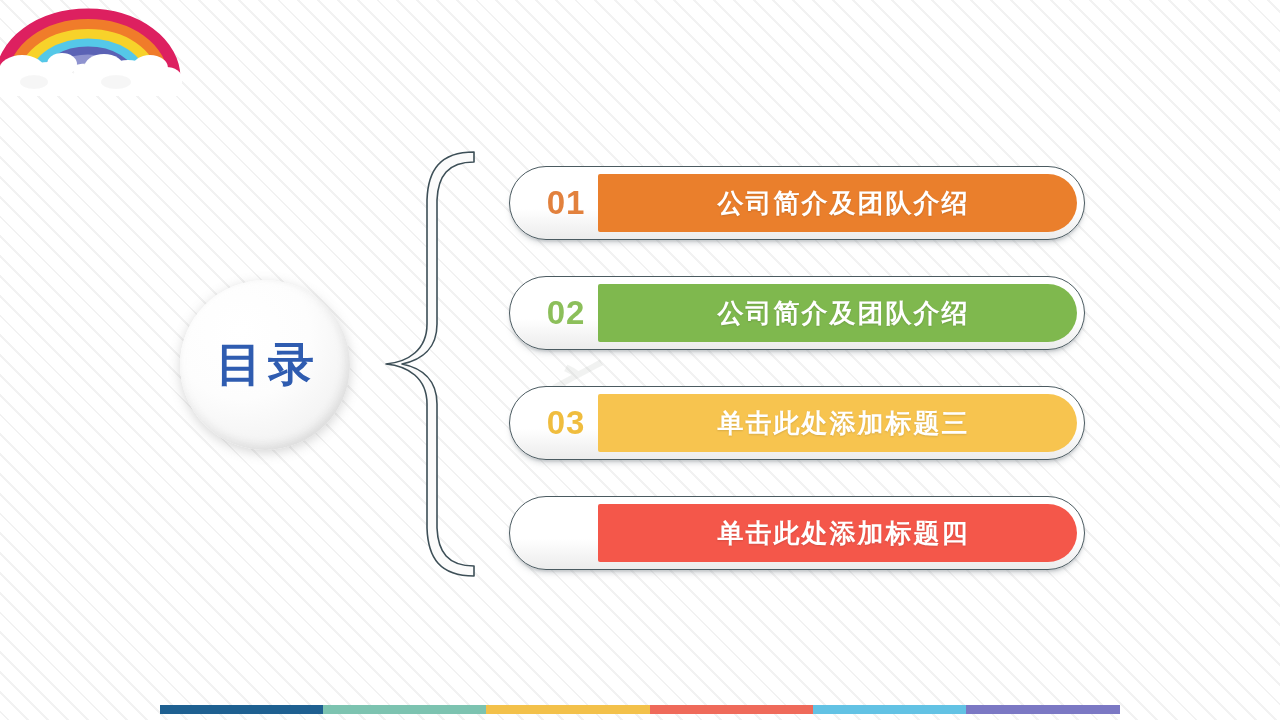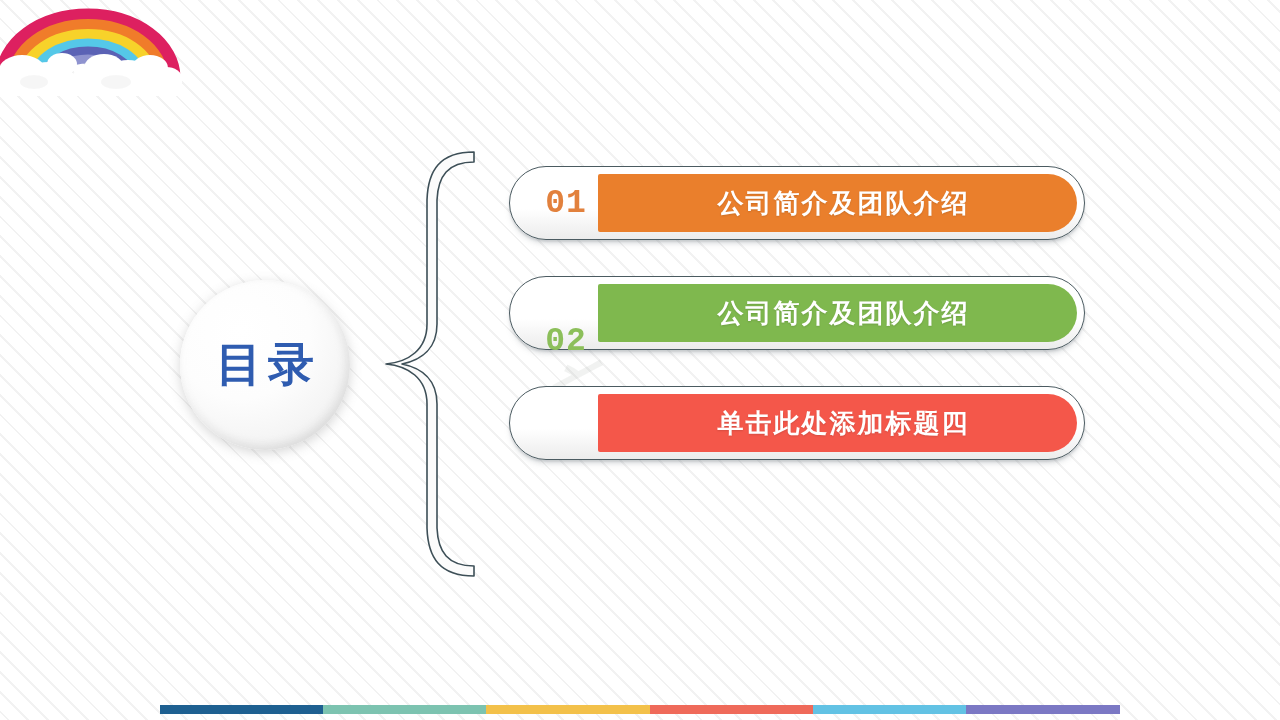--- a/index.html
+++ b/index.html
@@ -64,21 +64,21 @@
     border-radius:37px;
     background:linear-gradient(180deg,#ffffff 0%,#ffffff 58%,#f4f4f4 82%,#ececec 100%);
     border:1.3px solid #4b5b61;
     box-shadow:0 5px 7px -3px rgba(120,130,135,.40),
                0 2px 2px rgba(160,165,170,.25);
     box-sizing:border-box;
   }
   .num{
     position:absolute;left:22px;top:0;height:74px;width:70px;
     display:flex;align-items:center;justify-content:center;
-    font-family:Liberation Mono, monospace;
+    font-family:Liberation Sans, sans-serif;
     font-size:33px;font-weight:700;letter-spacing:1px;
     z-index:3;
   }
   .pill{
     position:absolute;left:89px;top:8px;right:8px;height:58px;
     z-index:2;
     border-top-left-radius:2px;border-bottom-left-radius:2px;
     border-top-right-radius:29px;border-bottom-right-radius:29px;
     display:flex;align-items:center;justify-content:center;
     box-sizing:border-box;
@@ -179,26 +179,33 @@
     <div class="row">
       <div class="capsule"></div>
       <div class="num" style="color: rgb(226, 129, 61);">01</div>
       <div class="pill" style="background: linear-gradient(rgb(234, 127, 44) 0%, rgb(234, 127, 44) 70%, rgb(234, 127, 44) 100%); text-align: center;">
         <span class="title">公司简介及团队介绍</span>
       </div>
     </div>
 
     <div class="row">
       <div class="capsule"></div>
-      <div class="num" style="color: rgb(140, 191, 90); margin-top: 28px;">02</div>
+      <div class="num" style="color: rgb(140, 191, 90);">02</div>
       <div class="pill" style="background: linear-gradient(rgb(127, 184, 78) 0%, rgb(127, 184, 78) 70%, rgb(127, 184, 78) 100%);">
         <span class="title">公司简介及团队介绍</span>
       </div>
     </div>
 
+    <div class="row">
+      <div class="capsule"></div>
+      <div class="num" style="color: rgb(240, 189, 62);">03</div>
+      <div class="pill" style="background: linear-gradient(rgb(247, 196, 79) 0%, rgb(247, 196, 79) 70%, rgb(247, 196, 79) 100%);">
+        <span class="title">单击此处添加标题三</span>
+      </div>
+    </div>
 
     <div class="row">
       <div class="capsule"></div>
       <div class="pill" style="background: linear-gradient(rgb(244, 87, 74) 0%, rgb(244, 87, 74) 70%, rgb(244, 87, 74) 100%);">
         <span class="title">单击此处添加标题四</span>
       </div>
     </div>
 
   </div>
 

